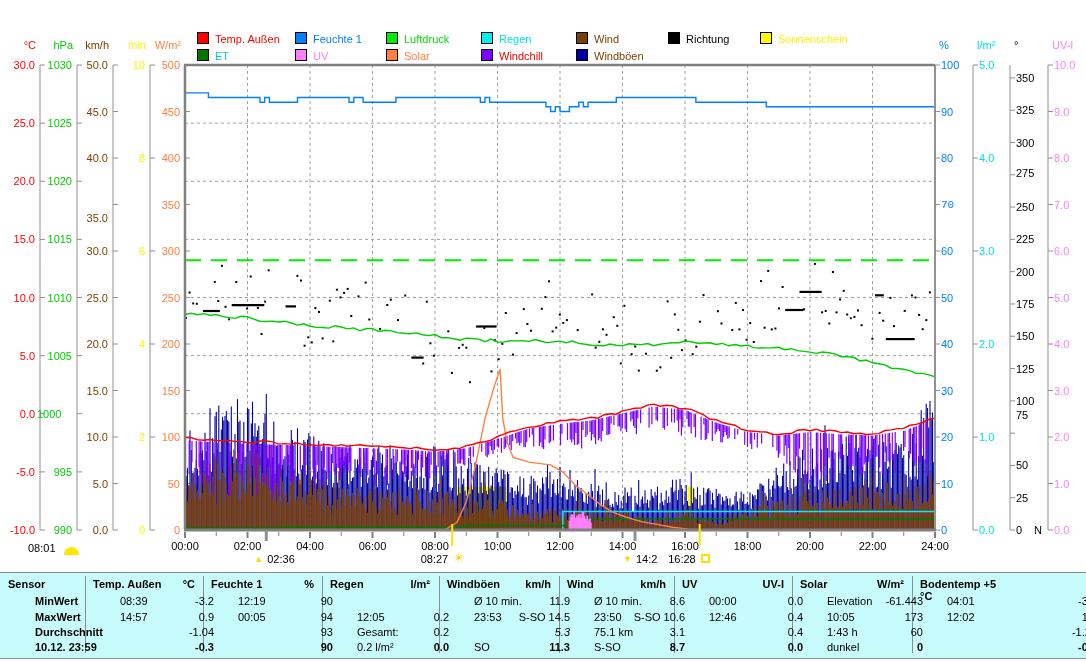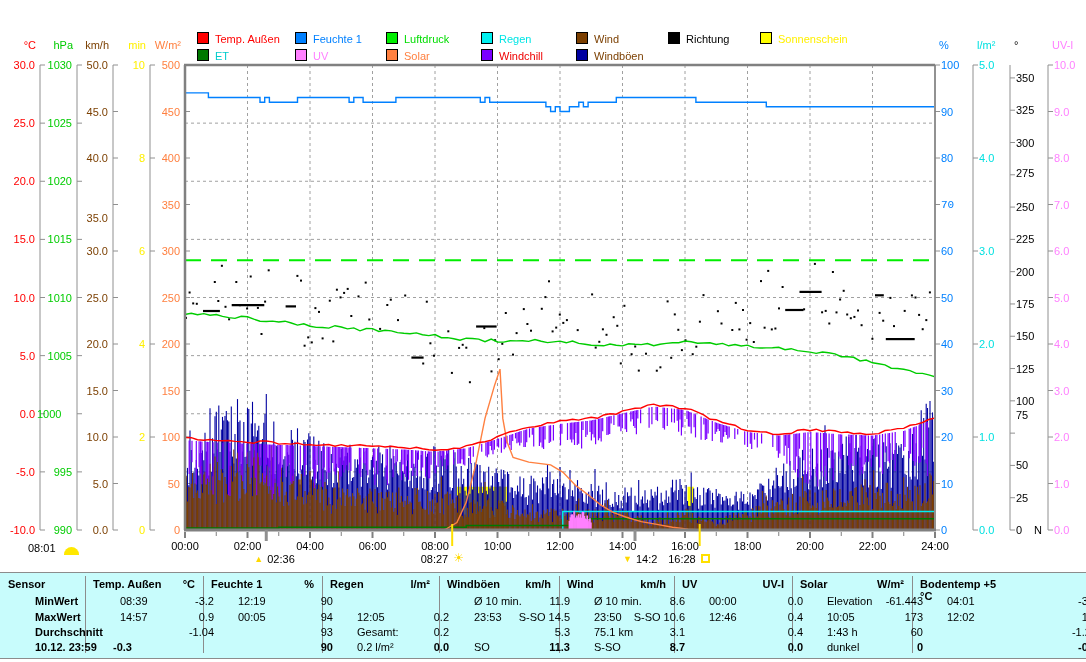--- a/index.html
+++ b/index.html
@@ -2079,21 +2079,21 @@
           <span class="r">-3.2</span>
         </div>
         <div class="trow" style="left: 0px; top: 33px; width: 102px;">
           <span class="l">14:57</span>
           <span class="r">0.9</span>
         </div>
         <div class="trow" style="left: 0px; top: 48px; width: 102px;">
           <span class="l"></span>
           <span class="r">-1.04</span>
         </div>
-        <div class="trow" style="left: 0px; top: 63px; width: 102px; flex-direction: column;">
+        <div class="trow" style="left: 0px; top: 63px; width: 102px;">
           <span class="l"></span>
           <span class="r bold">-0.3</span>
         </div>
       </div>
       <div class="tcol" style="left: 211px; width: 103px; top: 578px;">
         <div class="thead" style="left: 0px; top: 0px; width: 103px;">
           <span>Feuchte 1</span>
           <span>%</span>
         </div>
         <div class="trow" style="left: 0px; top: 17px; width: 103px;">
@@ -2141,21 +2141,21 @@
           <span>km/h</span>
         </div>
         <div class="trow" style="left: 0px; top: 17px; width: 104px;">
           <span class="l">Ø 10 min.</span>
           <span class="r">11.9</span>
         </div>
         <div class="trow" style="left: 0px; top: 33px; width: 104px;">
           <span class="l">23:53</span>
           <span class="r">S-SO 14.5</span>
         </div>
-        <div class="trow" style="left: 0px; top: 48px; width: 104px;">
+        <div class="trow" style="left: 0px; top: 48px; width: 104px; font-style: italic;">
           <span class="l"></span>
           <span class="r">5.3</span>
         </div>
         <div class="trow" style="left: 0px; top: 63px; width: 104px;">
           <span class="l">SO</span>
           <span class="r bold">11.3</span>
         </div>
       </div>
       <div class="tcol" style="left: 567px; width: 99px; top: 578px;">
         <div class="thead" style="left: 0px; top: 0px; width: 99px;">

